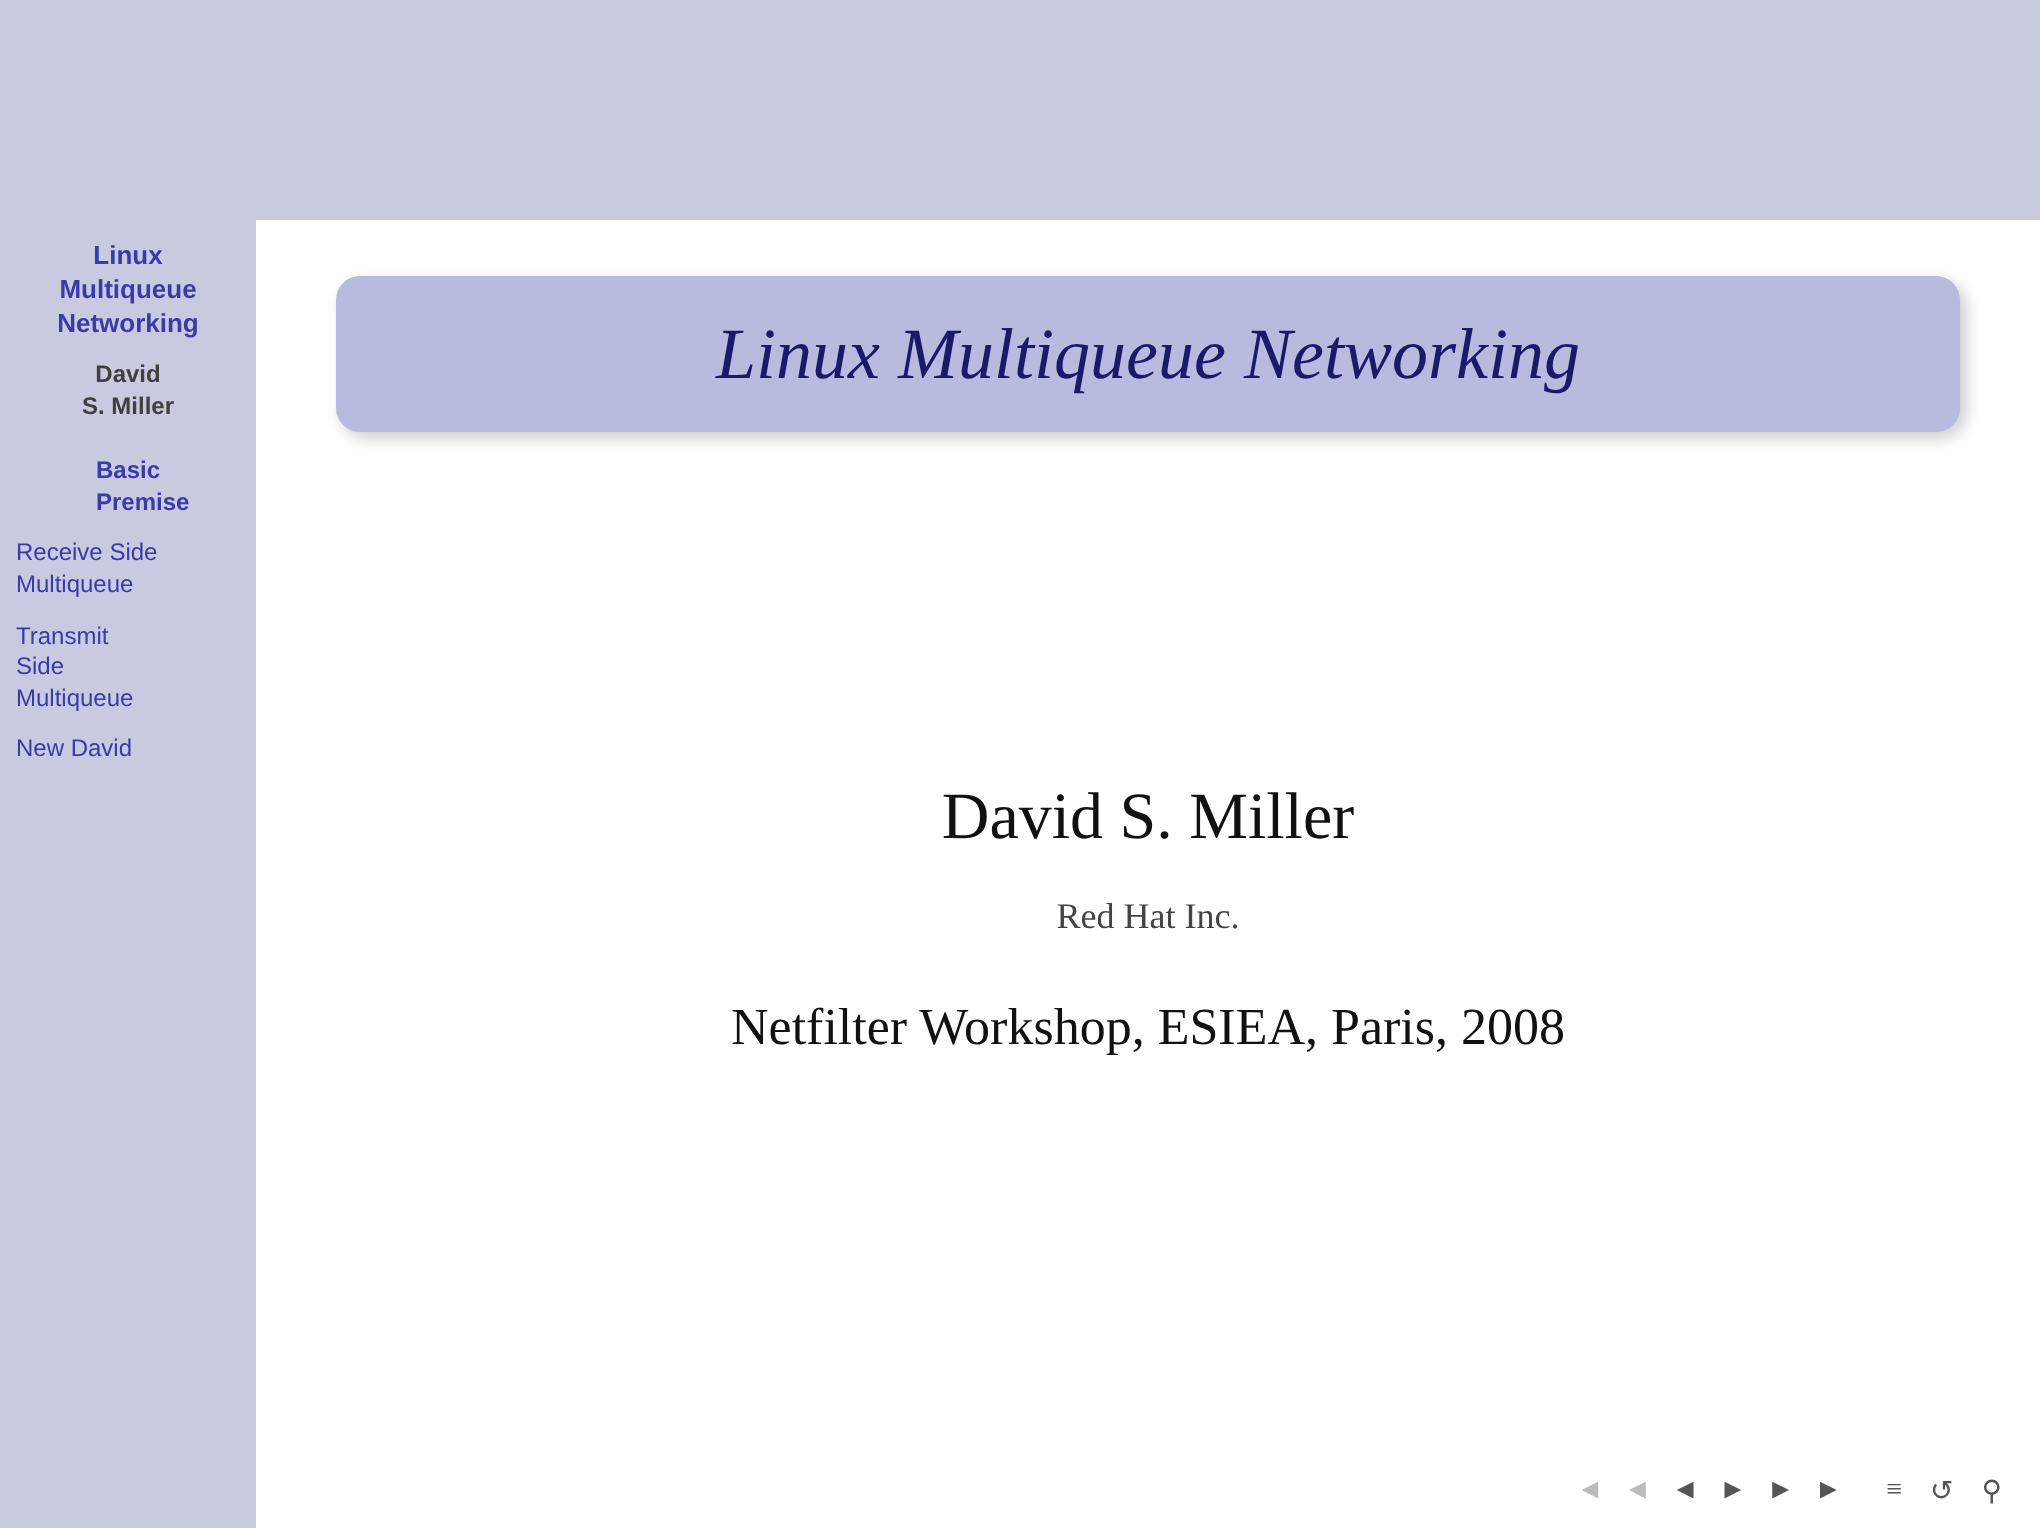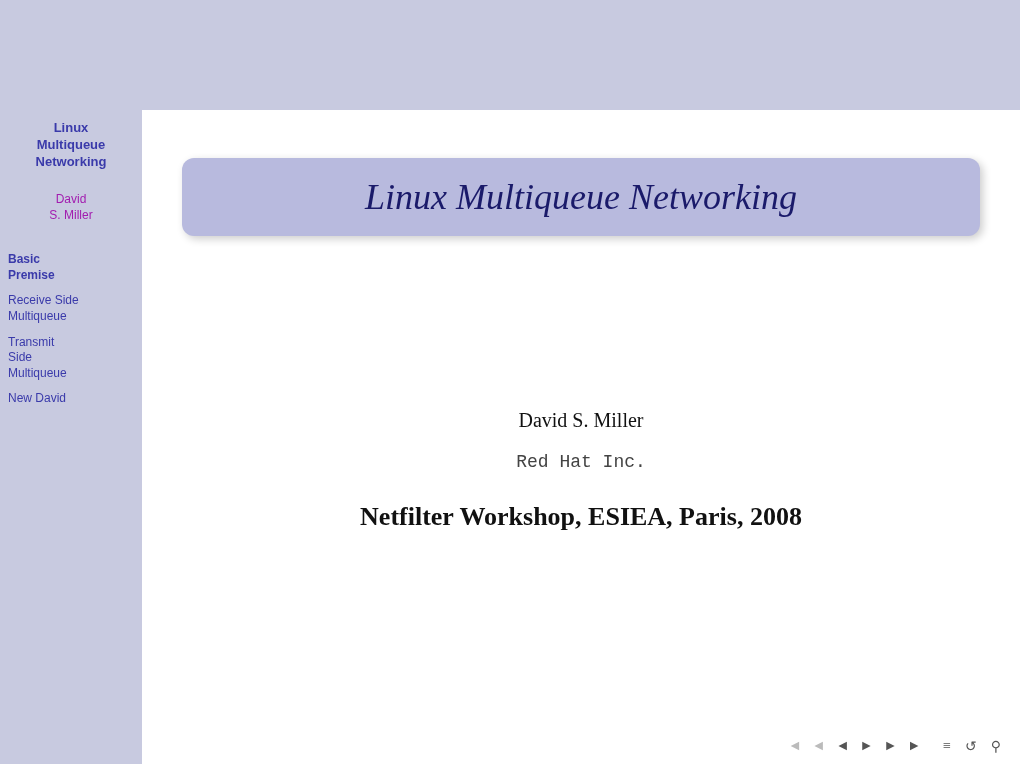--- a/index.html
+++ b/index.html
@@ -22,44 +22,44 @@
     }
 
     .main-layout {
       display: flex;
       flex: 1;
       min-height: 0;
     }
 
     
     .sidebar {
-      width: 142px;
+      width: 128px;
       background: #c8cae0;
       padding: 10px 8px;
       flex-shrink: 0;
       display: flex;
       flex-direction: column;
-      gap: 12px;
+      gap: 0;
     }
 
     .sidebar-title {
       font-family: 'Arial', sans-serif;
       font-weight: bold;
       font-size: 13px;
       color: #3a3aaa;
       text-align: center;
       line-height: 1.3;
       margin-bottom: 8px;
     }
 
     .sidebar-author {
       font-family: 'Arial', sans-serif;
-      font-weight: normal;
+      font-weight: bold;
       font-size: 12px;
-      color: #a21caf;
+      color: #404040;
       text-align: center;
       line-height: 1.4;
       margin-bottom: 16px;
     }
 
     .sidebar-nav {
       display: flex;
       flex-direction: column;
       gap: 10px;
     }
@@ -67,41 +67,42 @@
     .sidebar-item {
       font-family: 'Arial', sans-serif;
       font-size: 12px;
       color: #3a3aaa;
       line-height: 1.3;
       cursor: pointer;
     }
 
     .sidebar-item.active {
       font-weight: bold;
+      margin-left: 40px;
     }
 
     
     .main-content {
       flex: 1;
       background: white;
       display: flex;
       flex-direction: column;
       align-items: center;
       justify-content: flex-start;
       padding: 0;
       position: relative;
       min-height: 0;
     }
 
     
     .title-banner {
       background: #b8bade;
       border-radius: 12px;
       padding: 18px 60px;
-      margin: 48px 40px 0 40px;
+      margin: 28px 40px 0 40px;
       width: calc(100% - 80px);
       text-align: center;
       box-shadow: 3px 3px 8px rgba(0,0,0,0.2);
     }
 
     .title-banner-text {
       font-family: 'Georgia', 'Times New Roman', serif;
       font-style: italic;
       font-size: 36px;
       color: #1a1a6a;
@@ -113,37 +114,37 @@
       display: flex;
       flex-direction: column;
       align-items: center;
       justify-content: center;
       gap: 20px;
       padding-bottom: 60px;
     }
 
     .presenter-name {
       font-family: 'Georgia', 'Times New Roman', serif;
-      font-size: 20px;
+      font-size: 33px;
       color: #111;
       font-weight: normal;
     }
 
     .presenter-org {
-      font-family: Liberation Mono, monospace;
+      font-family: Liberation Serif, serif;
       font-size: 18px;
       color: #444;
       font-weight: normal;
     }
 
     .conference-info {
       font-family: 'Georgia', 'Times New Roman', serif;
       font-size: 26px;
       color: #111;
-      font-weight: bold;
+      font-weight: normal;
       margin-top: 10px;
     }
 
     
     .bottom-bar {
       position: absolute;
       bottom: 0;
       right: 0;
       height: 36px;
       padding: 4px 16px;

